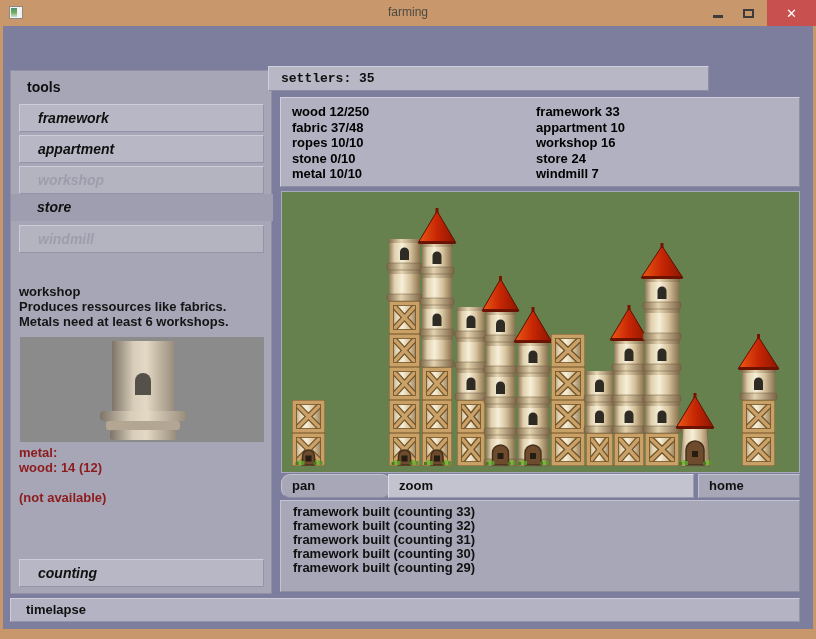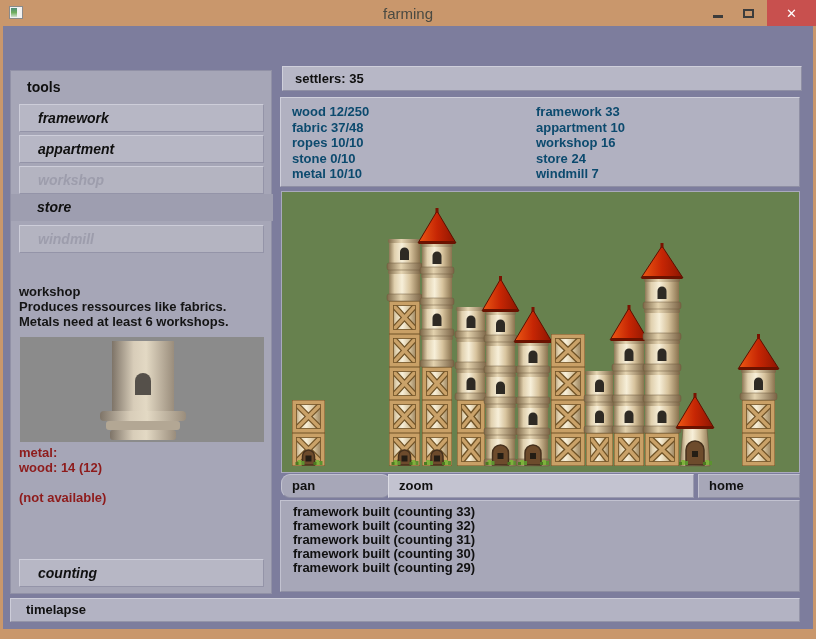--- a/index.html
+++ b/index.html
@@ -5,21 +5,21 @@
   html,body{margin:0;padding:0;width:816px;height:639px;overflow:hidden;
     font-family:"Liberation Sans","DejaVu Sans",sans-serif;}
   #window{position:relative;width:816px;height:639px;background:#c9976c;}
   
   #titlebar{position:absolute;left:0;top:0;width:816px;height:26px;background:#c9976c;}
   #titlebar-icon{position:absolute;left:9px;top:6px;width:14px;height:13px;background:#f2f2f2;
     border:1px solid #8a8a8a;box-sizing:border-box;}
   #titlebar-icon .ico-l{position:absolute;left:1px;top:1px;width:6px;height:9px;
     background:linear-gradient(#4f8c7a,#6fae5e,#cfe0d0);}
   #title-text{position:absolute;left:0;top:5px;width:100%;text-align:center;
-    font-size:15px;color:#4a4a42;}
+    font-size:12px;color:#4a4a42;}
   #win-controls{position:absolute;right:0;top:0;height:26px;display:flex;align-items:center;}
   .winbtn{width:26px;height:26px;display:flex;align-items:center;justify-content:center;cursor:default;}
   #btn-min{margin-right:4px;}
   #min-glyph{width:10px;height:3px;background:#3c3c3c;margin-top:6px;}
   #max-glyph{width:11px;height:9px;border:2px solid #3c3c3c;box-sizing:border-box;background:transparent;}
   #btn-close{width:49px;height:26px;background:#c8504e;color:#ffffff;display:flex;
     align-items:center;justify-content:center;font-size:13px;font-weight:bold;margin-left:6px;}
   
   #client{position:absolute;left:3px;top:26px;width:810px;height:603px;background:#7d7d9d;}
   #app-title{position:absolute;left:11px;top:9px;font-size:21px;font-weight:bold;
@@ -36,24 +36,24 @@
   .tool-btn.pressed{left:0;width:262px;background:#9e9eb0;border:none;padding-left:26px;}
   #tb-0{top:33px;} #tb-1{top:64px;} #tb-2{top:95px;} #tb-3{top:123px;height:27px;} #tb-4{top:154px;}
   #sel-desc{position:absolute;left:8px;top:213px;font-size:13px;font-weight:bold;
     color:#141414;line-height:15px;}
   #preview{position:absolute;left:9px;top:266px;width:244px;height:105px;background:#8b8b8b;}
   #cost-block{position:absolute;left:8px;top:374px;font-size:13px;font-weight:bold;
     color:#8e1b1b;line-height:15px;}
   #cost-block .gap{height:15px;}
   #destroy-btn{top:488px;}
   
-  #settlers-bar{position:absolute;left:279px;top:40px;width:520px;height:25px;background:#b7b7c6;}
+  #settlers-bar{position:absolute;left:265px;top:40px;width:441px;height:25px;background:#b7b7c6;font-family:Liberation Mono, monospace;}
   #settlers-bar span{position:absolute;left:12px;top:4px;font-size:13px;font-weight:bold;color:#101010;}
   #resources-panel{position:absolute;left:277px;top:71px;width:520px;height:90px;background:#b1b1c1;}
-  .res-col{position:absolute;top:6px;font-size:13px;font-weight:bold;color:#0c4a6e;line-height:15.5px;}
+  .res-col{position:absolute;top:6px;font-size:13px;font-weight:bold;color:#000000;line-height:15.5px;}
   #res-left{left:11px;} #res-right{left:255px;}
   #viewport{position:absolute;left:278px;top:165px;width:519px;height:282px;
     border:1px solid #a9a9bd;box-sizing:border-box;background:#67814e;}
   .ctl-btn{position:absolute;top:448px;height:24px;background:#a7a7b8;font-size:13px;
     font-weight:bold;color:#101010;line-height:22px;padding-left:10px;box-sizing:border-box;
     border:1px solid;border-color:#c2c2d0 #8f8fa4 #8f8fa4 #c2c2d0;cursor:default;}
   #pan-btn{left:278px;width:110px;border-radius:9px;}
   #zoom-btn{left:385px;width:306px;background:#c3c3d0;border-color:#dcdce4 #9a9aae #9a9aae #dcdce4;}
   #home-btn{left:695px;width:102px;}
   #log-panel{position:absolute;left:277px;top:474px;width:520px;height:92px;background:#a7a7b8;

